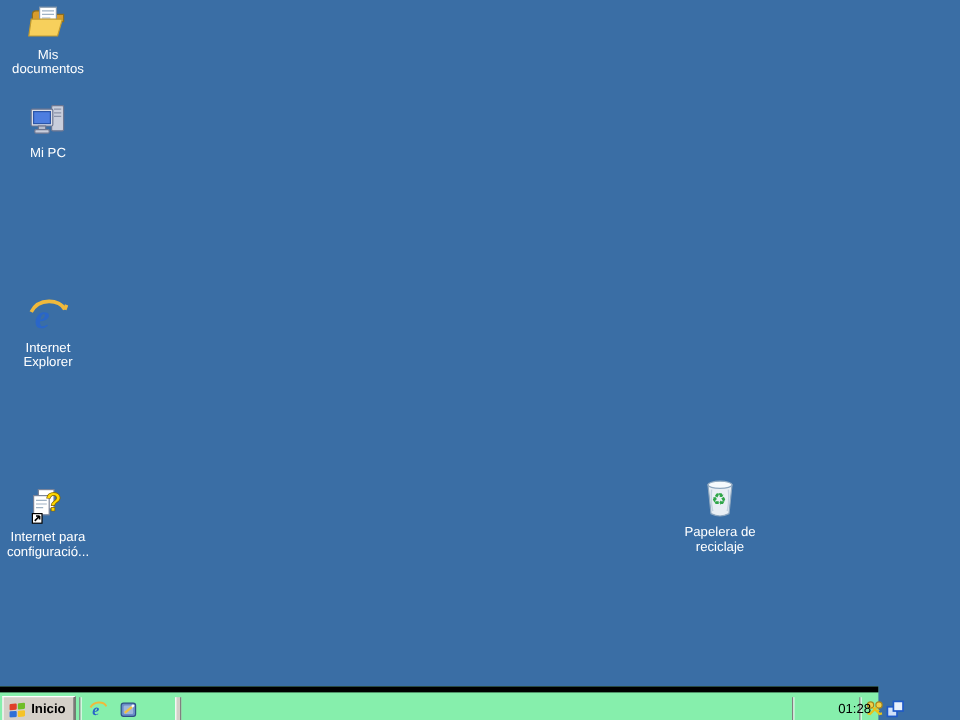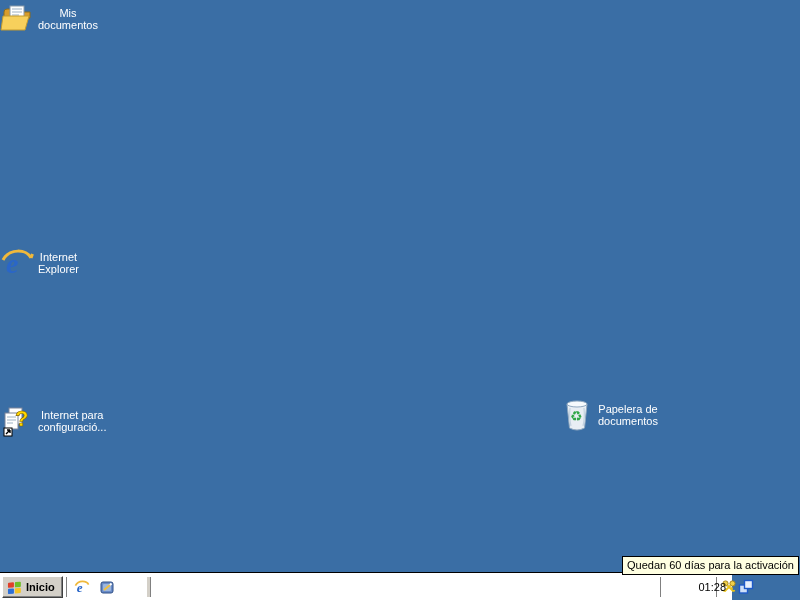--- a/index.html
+++ b/index.html
@@ -1,26 +1,26 @@
 <!DOCTYPE html>
 <html><head>
 <meta charset="utf-8">
 <style>
   html,body{margin:0;padding:0;}
   #stage{position:relative;width:800px;height:600px;overflow:hidden;
          background:#3A6EA5;font-family:"Liberation Sans",sans-serif;}
   
-  .dicon{position:absolute;width:80px;display:flex;
+  .dicon{position:absolute;width:80px;display:flex;flex-direction:column;
          align-items:center;gap:4px;cursor:pointer;}
   .dicon .ic{width:34px;height:34px;display:flex;align-items:center;justify-content:center;}
   .dicon .lbl{color:#ffffff;font-size:11px;line-height:12px;text-align:center;
               white-space:pre-line;}
   
   #taskbar{position:absolute;left:0;bottom:0;width:732px;height:28px;
-           background:#ffffff;border-top:1px solid #000000;box-sizing:border-box;}
+           background:#86efac;border-top:5px solid #000000;box-sizing:border-box;}
   .startbtn{position:absolute;left:2px;top:3px;height:22px;box-sizing:border-box;
             display:flex;align-items:center;gap:4px;padding:0 7px 0 4px;
             background:#D4D0C8;border-top:1px solid #FFFFFF;border-left:1px solid #FFFFFF;
             border-right:1px solid #404040;border-bottom:1px solid #404040;
             box-shadow:inset -1px -1px 0 #808080;cursor:pointer;}
   .startbtn span{font-size:11px;font-weight:bold;color:#000;}
   .vdiv{position:absolute;top:4px;height:20px;width:0;
         border-left:1px solid #808080;border-right:1px solid #FFFFFF;}
   .handle{position:absolute;top:4px;height:20px;width:3px;background:#D4D0C8;
           border-left:1px solid #FFFFFF;border-right:1px solid #808080;cursor:grab;}
@@ -49,20 +49,33 @@
       <svg width="34" height="34" viewBox="0 0 34 34">
         <path d="M4 10 q0-3 3-3 h7 l3 3 h13 v6 H4 Z" fill="#D89C2C" stroke="#8A6D1F" stroke-width="1"></path>
         <rect x="10" y="4" width="14" height="13" fill="#FFFFFF" stroke="#8899AA" stroke-width="1"></rect>
         <path d="M12 7 h10 M12 10 h10 M12 13 h7" stroke="#9FB2C4" stroke-width="1" fill="none"></path>
         <path d="M3 14 h26 l-4 14 H1 Z" fill="#F7D05C" stroke="#C29A2E" stroke-width="1"></path>
       </svg>
     </div>
     <div class="lbl">Mis documentos</div>
   </div>
 
+  <div class="dicon" style="left:0px;top:84px;">
+    <div class="ic">
+      <svg width="34" height="34" viewBox="0 0 34 34">
+        <rect x="20" y="4" width="10" height="21" rx="1" fill="#C9CEDC" stroke="#6E7791"></rect>
+        <path d="M22 7 h6 M22 10 h6 M22 13 h6" stroke="#8B93A8" stroke-width="1"></path>
+        <rect x="3" y="7" width="18" height="14" rx="1" fill="#DADEE8" stroke="#6E7791"></rect>
+        <rect x="5" y="9" width="14" height="10" fill="#4E7EE0" stroke="#2C55A8"></rect>
+        <rect x="9" y="21" width="6" height="3" fill="#B8BECF" stroke="#6E7791"></rect>
+        <rect x="6" y="24" width="12" height="3" rx="1" fill="#C9CEDC" stroke="#6E7791"></rect>
+      </svg>
+    </div>
+    <div class="lbl">Mi PC</div>
+  </div>
 
 
   <div class="dicon" style="left:0px;top:246px;">
     <div class="ic">
       <svg width="34" height="34" viewBox="0 0 34 34">
         <text x="6" y="27" font-family="Liberation Serif, serif" font-style="italic" font-weight="bold" font-size="28" fill="#2A66C8">e</text>
         <path d="M3 14 C9 2 27 3 31 12" stroke="#F0B93B" stroke-width="3" fill="none"></path>
         <path d="M31 12 l1.5 -4" stroke="#F0B93B" stroke-width="3" fill="none"></path>
       </svg>
     </div>
@@ -88,21 +101,21 @@
   <div class="dicon" style="left:560px;top:396px;">
     <div class="ic" style="height:38px;position:relative;">
       <svg width="34" height="38" viewBox="0 0 34 38">
         <path d="M7 8 h20 l-2.5 24 q-7.5 4 -15 0 Z" fill="#E8EEF4" stroke="#8FA8C0"></path>
         <ellipse cx="17" cy="8" rx="10" ry="3" fill="#F6FAFD" stroke="#8FA8C0"></ellipse>
         <path d="M10 12 q-1 10 1 18 M24 12 q1 10 -1 18" stroke="#C3D2E0" stroke-width="1.2" fill="none"></path>
       </svg>
       <span class="recyc" style="left:10px;top:13px;">♻</span>
     </div>
     <div class="lbl">Papelera de
-documentos</div>
+reciclaje</div>
   </div>
 
   <div id="taskbar">
     <div class="startbtn">
       <svg width="15" height="14" viewBox="0 0 16 15">
         <g transform="skewY(-5)">
           <rect x="1" y="3" width="6.4" height="5.6" rx="1" fill="#E0402A"></rect>
           <rect x="8.4" y="3" width="6.4" height="5.6" rx="1" fill="#6EBE28"></rect>
           <rect x="1" y="9.6" width="6.4" height="5.6" rx="1" fill="#2E6FD6"></rect>
           <rect x="8.4" y="9.6" width="6.4" height="5.6" rx="1" fill="#F5C326"></rect>
@@ -151,15 +164,14 @@
     <div class="trayicon" style="left:738px;">
       <svg width="16" height="16" viewBox="0 0 16 16">
         <rect x="1.5" y="6" width="8" height="8" fill="#CFE0F8" stroke="#1E5AC8" stroke-width="1.4"></rect>
         <rect x="6.5" y="1.5" width="8" height="8" fill="#E8F0FC" stroke="#1E5AC8" stroke-width="1.4"></rect>
       </svg>
     </div>
 
     <div class="clock">01:28</div>
   </div>
 
-  <div id="tooltip">Quedan 60 días para la activación</div>
 
 </div>
 
 </body></html>

